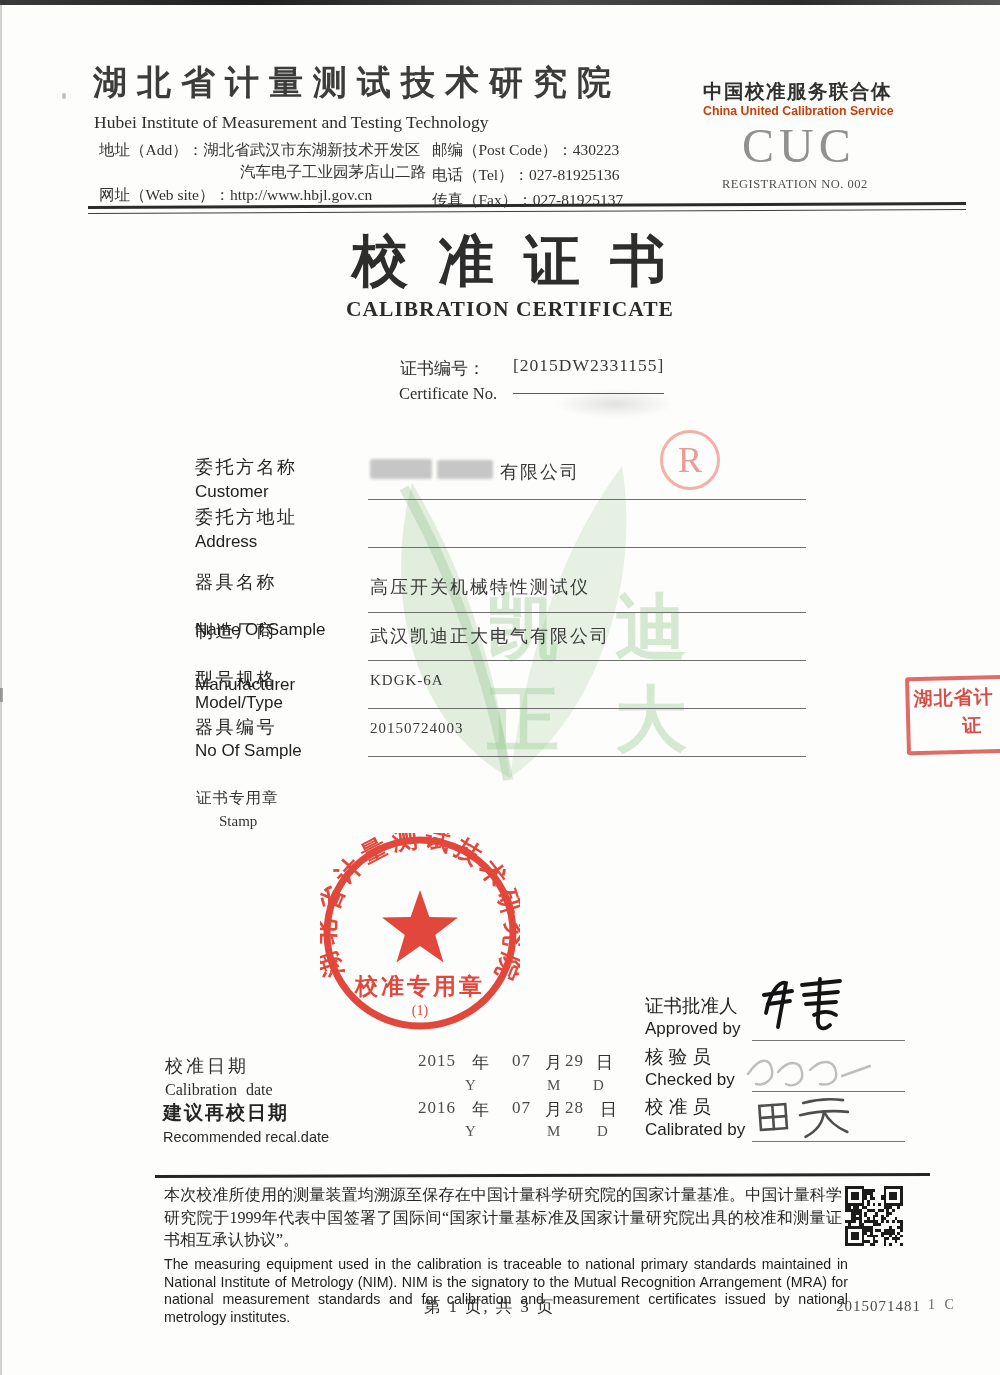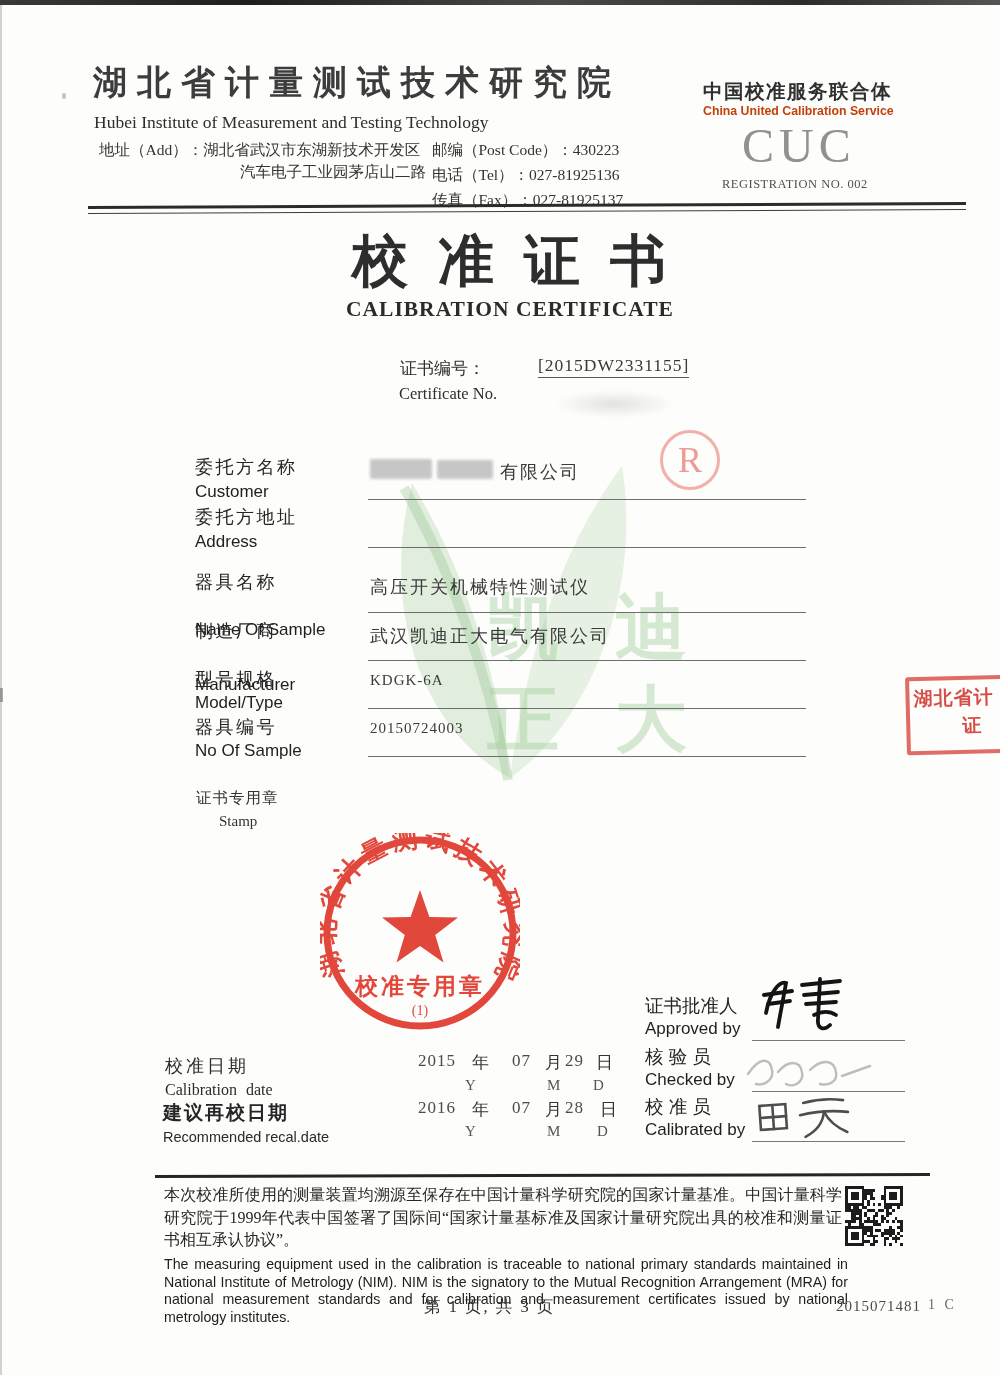--- a/index.html
+++ b/index.html
@@ -25,21 +25,21 @@
   .cuc-logo{left:742px;top:118px;font-size:48px;letter-spacing:5px;color:#919191;}
   .cuc-reg{left:722px;top:177px;font-size:12.5px;color:#4f4f4f;letter-spacing:.5px;}
   .hrule{top:204px;left:88px;width:878px;height:4px;border-top:3.5px solid #2b2b2b;
          border-bottom:1.5px solid #3c3c3c;transform:rotate(-.25deg);}
 
   
   .title-cn{left:352px;top:224px;font-size:56px;letter-spacing:30px;font-weight:600;color:#2d2d2d;white-space:nowrap;}
   .title-en{left:346px;top:297px;font-size:21.5px;font-weight:700;letter-spacing:1px;color:#2b2b2b;}
   .cert-lab1{left:400px;top:357px;font-size:17px;}
   .cert-lab2{left:399px;top:384px;font-size:16.5px;}
-  .cert-val{left:538px;top:355px;font-size:17.5px;letter-spacing:1px;color:#383838;border-bottom:1.2px solid #5a5a5a;padding-bottom:1px;}
+  .cert-val{left:513px;top:355px;font-size:17.5px;letter-spacing:1px;color:#383838;border-bottom:1.2px solid #5a5a5a;padding-bottom:17px;}
   .smudge{left:555px;top:390px;width:120px;height:28px;border-radius:50%;
           background:radial-gradient(ellipse,rgba(120,120,120,.20),rgba(120,120,120,0) 70%);filter:blur(1px);}
 
   
   .wm-word{font-family:"Liberation Sans","DejaVu Sans",sans-serif;font-weight:700;
            color:rgba(158,202,150,.42);white-space:nowrap;pointer-events:none;}
   .wm1{left:487px;top:580px;font-size:72px;letter-spacing:56px;}
   .wm2{left:487px;top:672px;font-size:72px;letter-spacing:56px;}
   .wm-r{left:660px;top:430px;width:54px;height:54px;border:3.5px solid rgba(238,142,136,.7);border-radius:50%;
         display:flex;align-items:center;justify-content:center;font-size:36px;color:rgba(232,120,115,.75);}
@@ -101,20 +101,23 @@
   <div class="abs scan-dash"></div>
   <div class="abs speck"></div>
 
   <div class="abs inst-cn">湖北省计量测试技术研究院</div>
   <div class="abs inst-en">Hubei Institute of Measurement and Testing Technology</div>
 
   <div class="abs contact" style="left:99px;top:140px;">
     <span>地址（Add）：</span><span>湖北省武汉市东湖新技术开发区</span>
   </div>
   <div class="abs contact" style="left:240px;top:162px;">汽车电子工业园茅店山二路</div>
+  <div class="abs contact" style="left:99px;top:185px;">
+    <span>网址（Web site）：</span><span>http://www.hbjl.gov.cn</span>
+  </div>
   <div class="abs contact" style="left:432px;top:140px;">
     <span>邮编（Post Code）：</span><span>430223</span>
   </div>
   <div class="abs contact" style="left:432px;top:165px;">
     <span>电话（Tel）：</span><span>027-81925136</span>
   </div>
   <div class="abs contact" style="left:432px;top:190px;">
     <span>传真（Fax）：</span><span>027-81925137</span>
   </div>
 

